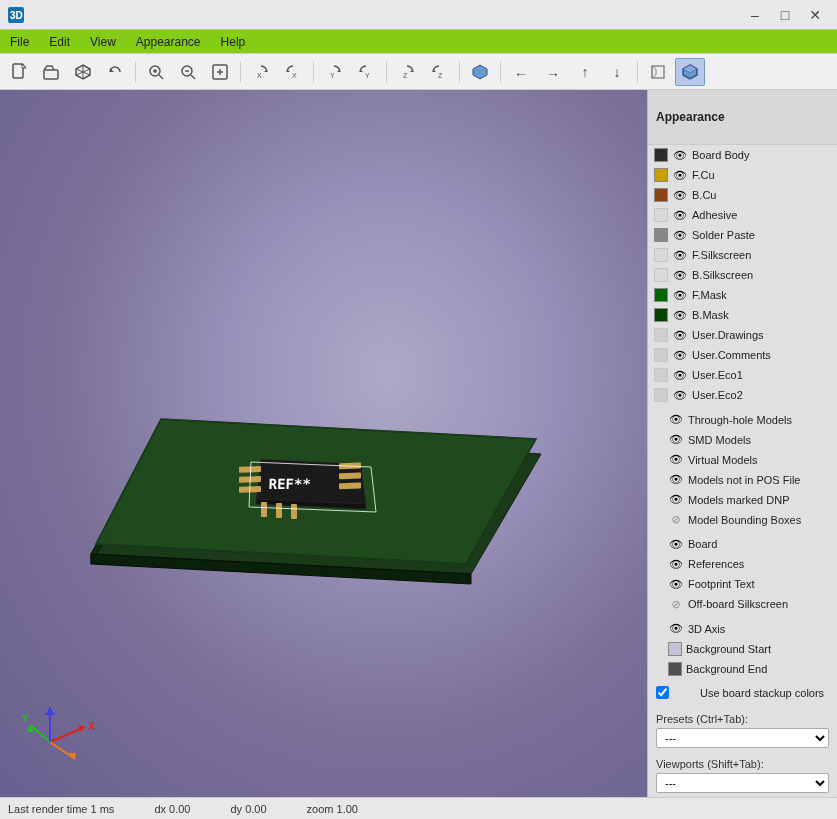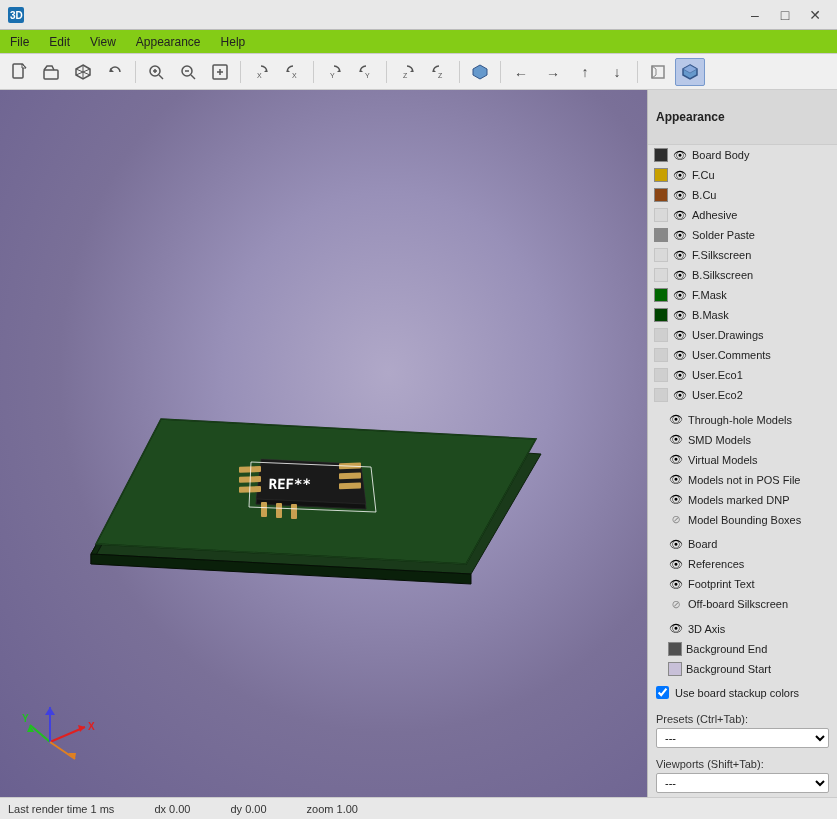--- a/index.html
+++ b/index.html
@@ -129,21 +129,21 @@
     .layer-name { font-size: 11px; color: #222; flex: 1; }
     .section-gap { height: 8px; }
 
     .checkbox-item {
       display: flex;
       align-items: center;
       padding: 3px 8px;
       gap: 6px;
     }
     .checkbox-item input { margin: 0; }
-    .checkbox-label { font-size: 11px; color: #222; }
+    .checkbox-label { font-size: 11px; color: #222; margin-left: 25px; }
 
     .presets-section {
       padding: 6px 8px 4px;
     }
     .presets-label { font-size: 11px; color: #333; margin-bottom: 3px; }
     .presets-select {
       width: 100%;
       padding: 2px 4px;
       font-size: 11px;
       background: white;
@@ -517,27 +517,27 @@
     </div>
 
     <div class="section-gap"></div>
 
     <div class="layer-item">
       <div class="eye-icon" style="margin-left:14px;">👁</div>
       <span class="layer-name">3D Axis</span>
     </div>
 
     <div class="bg-item">
+      <div class="bg-swatch" style="background:#c8c0d8; margin-left:14px;"></div>
+      <span class="layer-name">Background Start</span>
+    </div>
+
+    <div class="bg-item">
       <div class="bg-swatch" style="background:#505050; margin-left:14px;"></div>
       <span class="layer-name">Background End</span>
-    </div>
-
-    <div class="bg-item">
-      <div class="bg-swatch" style="background:#c8c0d8; margin-left:14px;"></div>
-      <span class="layer-name">Background Start</span>
     </div>
 
     <div class="section-gap"></div>
 
     <div class="checkbox-item">
       <input type="checkbox" id="stackup-cb" checked="" style="">
       <label class="checkbox-label" for="stackup-cb">Use board stackup colors</label>
     </div>
 
     <div class="section-gap"></div>

